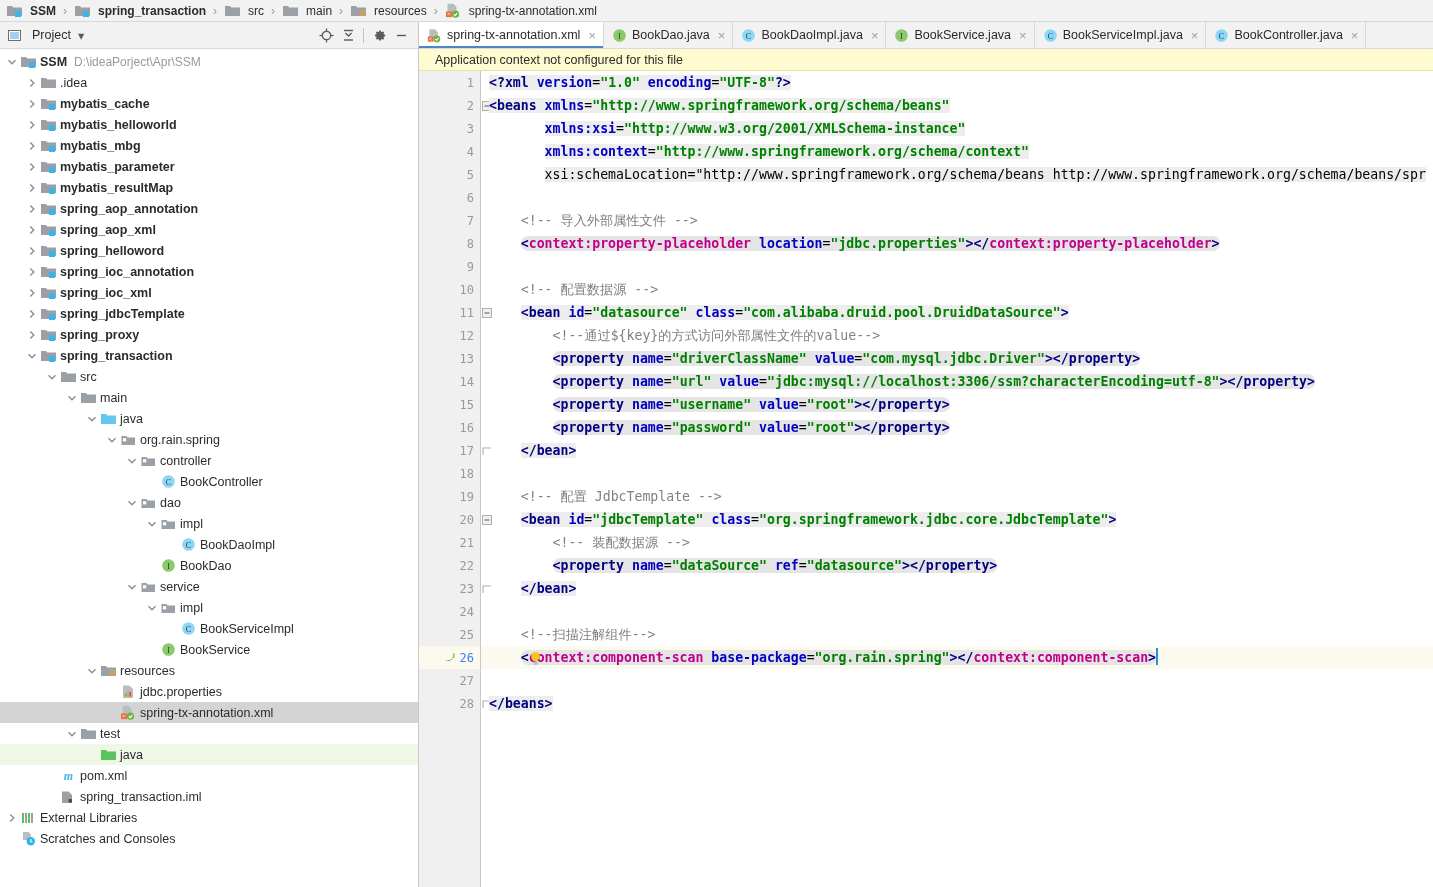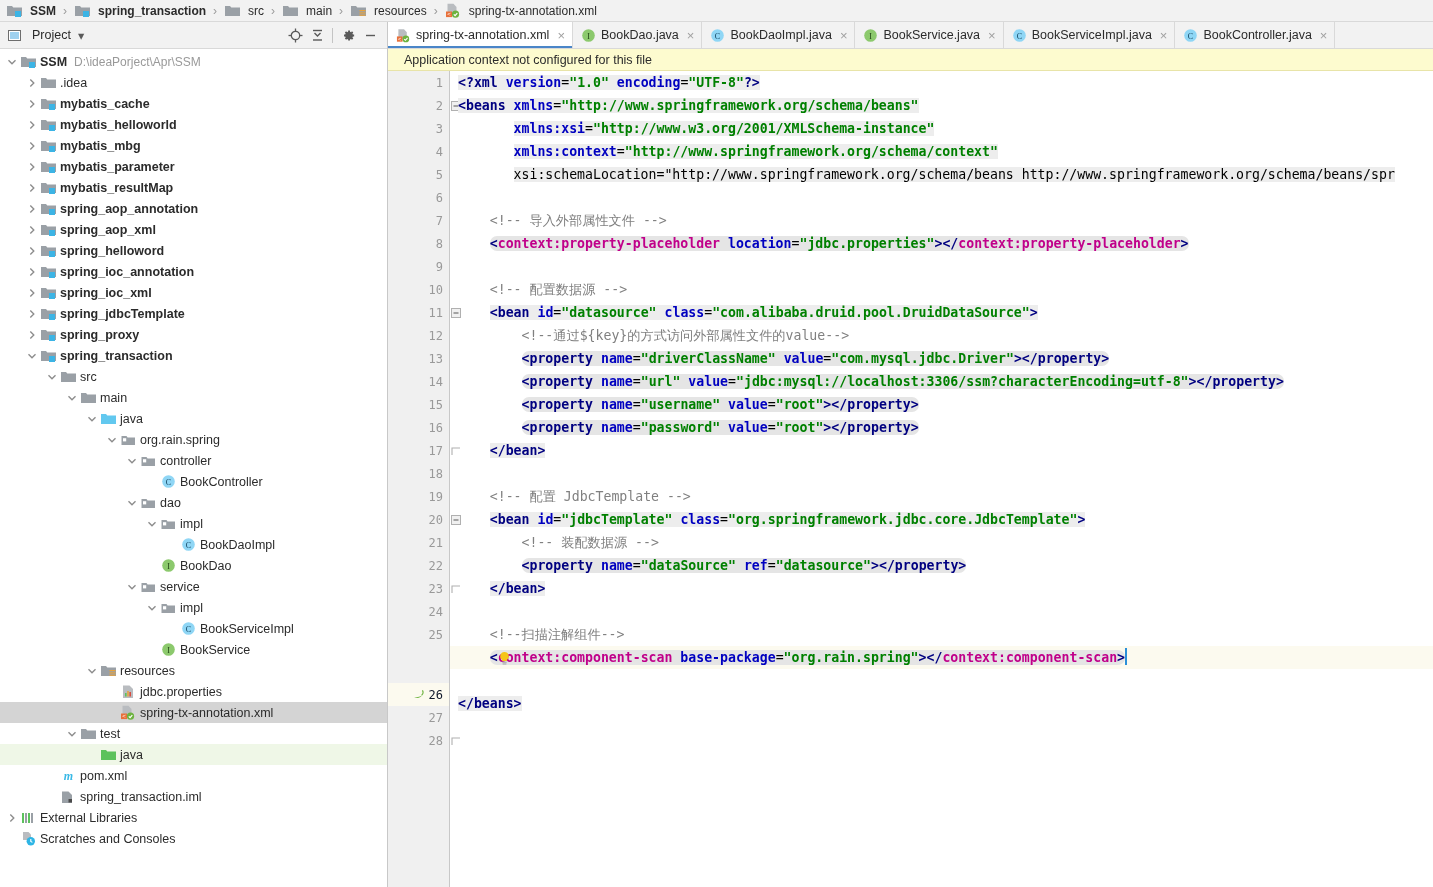--- a/index.html
+++ b/index.html
@@ -14,21 +14,21 @@
   }
   .crumb{ display:flex; align-items:center; gap:4px; padding:0 2px; }
   .crumb .crumb-label{ font-size:12px; }
   .crumb.bold .crumb-label{ font-weight:bold; }
   .crumb-sep{ color:#9b9b9b; padding:0 5px; font-size:12px; }
 
   
   #workspace{ display:flex; height:865px; }
 
   
-  #project-panel{ width:388px; border-right:1px solid #c8c8c8; background:#7dd3fc;
+  #project-panel{ width:419px; border-right:1px solid #c8c8c8; background:#7dd3fc;
     display:flex; flex-direction:column; }
   #project-toolbar{ height:27px; display:flex; align-items:center; background:#f2f2f2;
     border-bottom:1px solid #d9d9d9; padding:0 6px; flex:none; }
   #project-toolbar .pt-title{ font-size:12.5px; color:#2b2b2b; margin-left:6px; }
   .tb-spacer{ flex:1; }
   .tb-btn{ width:22px; height:22px; display:flex; align-items:center; justify-content:center; }
   .tb-div{ width:1px; height:15px; background:#c4c4c4; margin:0 4px; }
 
   #tree{ flex:1; overflow:hidden; font-size:12.5px; color:#2b2b2b;
     padding-top:2px; background:#fff; }
@@ -67,21 +67,21 @@
     display:flex; align-items:center; padding-left:16px; font-size:12.5px;
     color:#2b2b2b; flex:none; }
 
   
   #editor{ flex:1; display:flex; background:#fff; overflow:hidden; position:relative; }
   #gutter{ width:62px; background:#f0f0f0; border-right:1px solid #c8c8c8;
     flex:none; position:relative; }
   .gline{ height:23px; display:flex; align-items:center; justify-content:flex-end;
     padding-right:6px; font-family:"DejaVu Sans Mono", monospace; font-size:12px;
     color:#999; position:relative; }
-  .gline.cur{ background:#fcfaef; color:#0f172a;margin-top:37px; }
+  .gline.cur{ background:#fcfaef; color:#3b82f6; }
   .fold{ position:absolute; right:-12px; width:11px; height:11px;
     display:flex; align-items:center; justify-content:center; }
   .gmark{ position:absolute; left:24px; width:13px; height:13px; }
 
   #codearea{ flex:1; position:relative; overflow:hidden; padding-left:0; }
   .cline{ height:23px; line-height:23px; white-space:pre;
     font-family:"DejaVu Sans Mono", monospace; font-size:13.2px;
     padding-left:8px; position:relative; }
   .cline.cur{ background:#fcfaef; }
   .bulb{ position:absolute; left:-45px; top:4px; width:14px; height:15px; }

